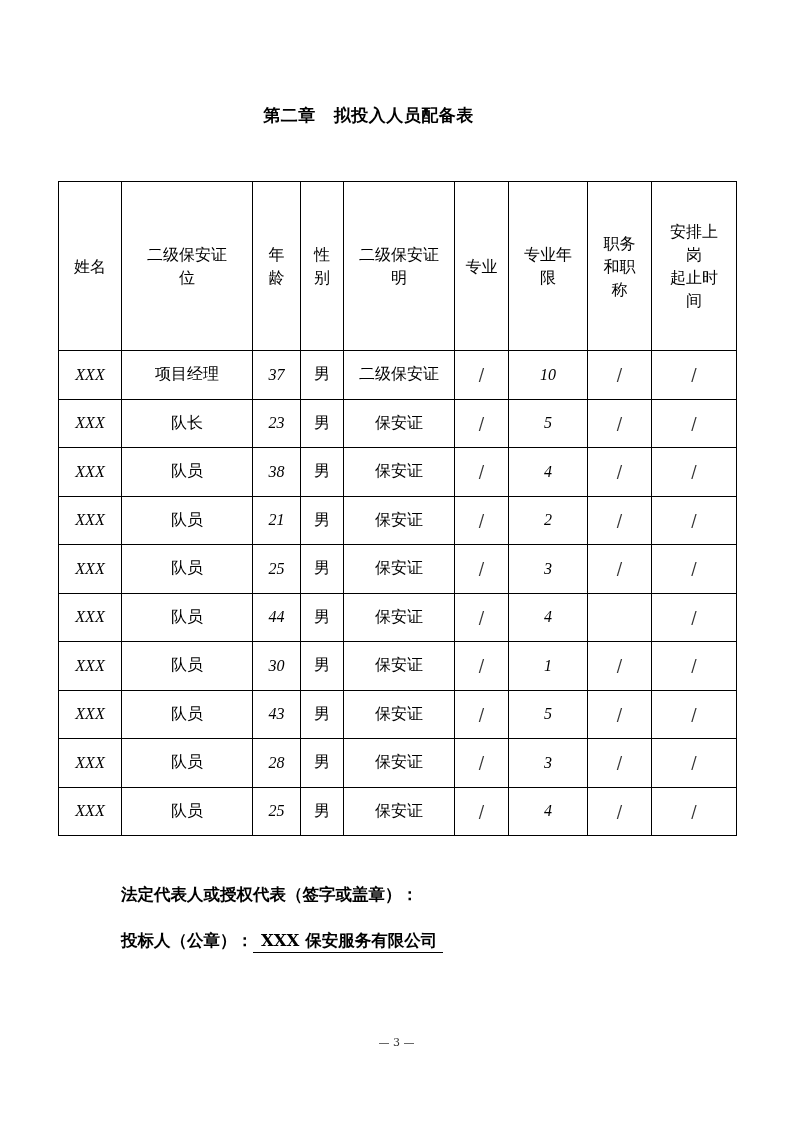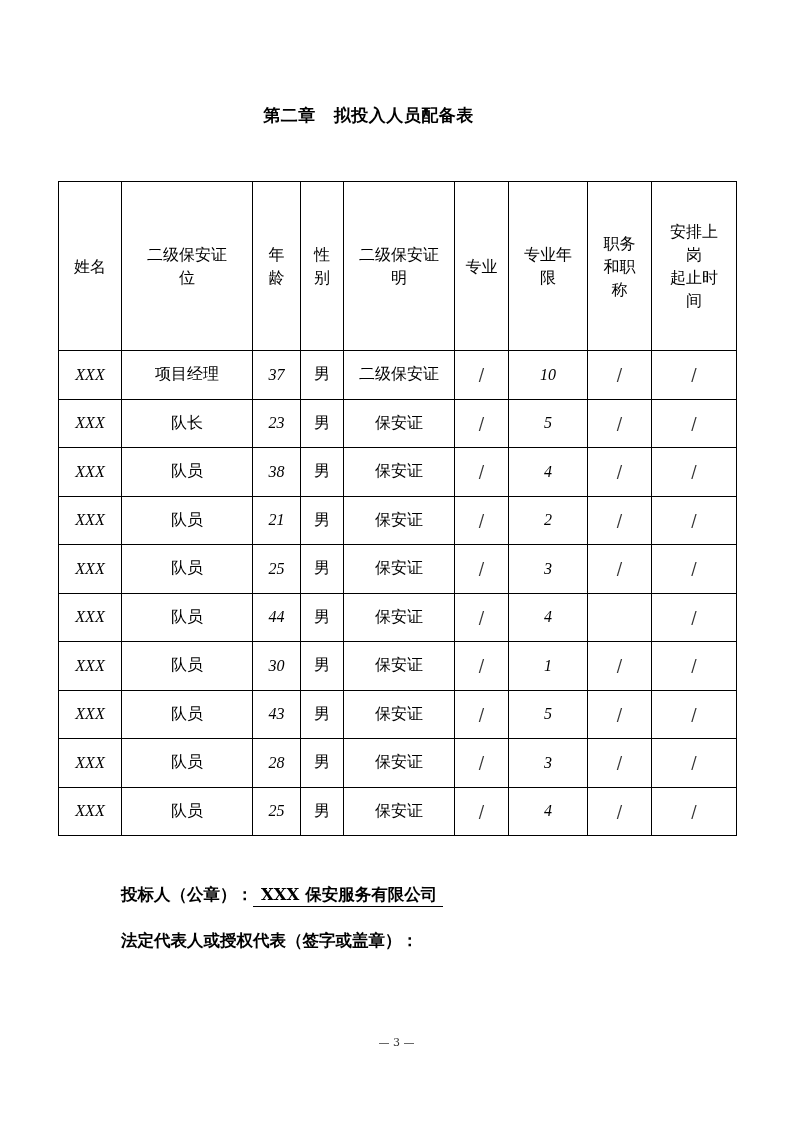--- a/index.html
+++ b/index.html
@@ -156,20 +156,20 @@
         <td class="slash">/</td>
         <td class="num">4</td>
         <td class="slash">/</td>
         <td class="slash">/</td>
       </tr>
     </tbody>
 </table>
 
 <div class="footer-lines">
   <div class="line">
-    <span>投标人（公章）：</span><span class="u">XXX 保安服务有限公司</span>
+    <span>法定代表人或授权代表（签字或盖章）：</span>
   </div>
   <div class="line">
-    <span>法定代表人或授权代表（签字或盖章）：</span>
+    <span>投标人（公章）：</span><span class="u">XXX 保安服务有限公司</span>
   </div>
 </div>
 
 <div class="pageno">— 3 —</div>
 
 </body></html>

